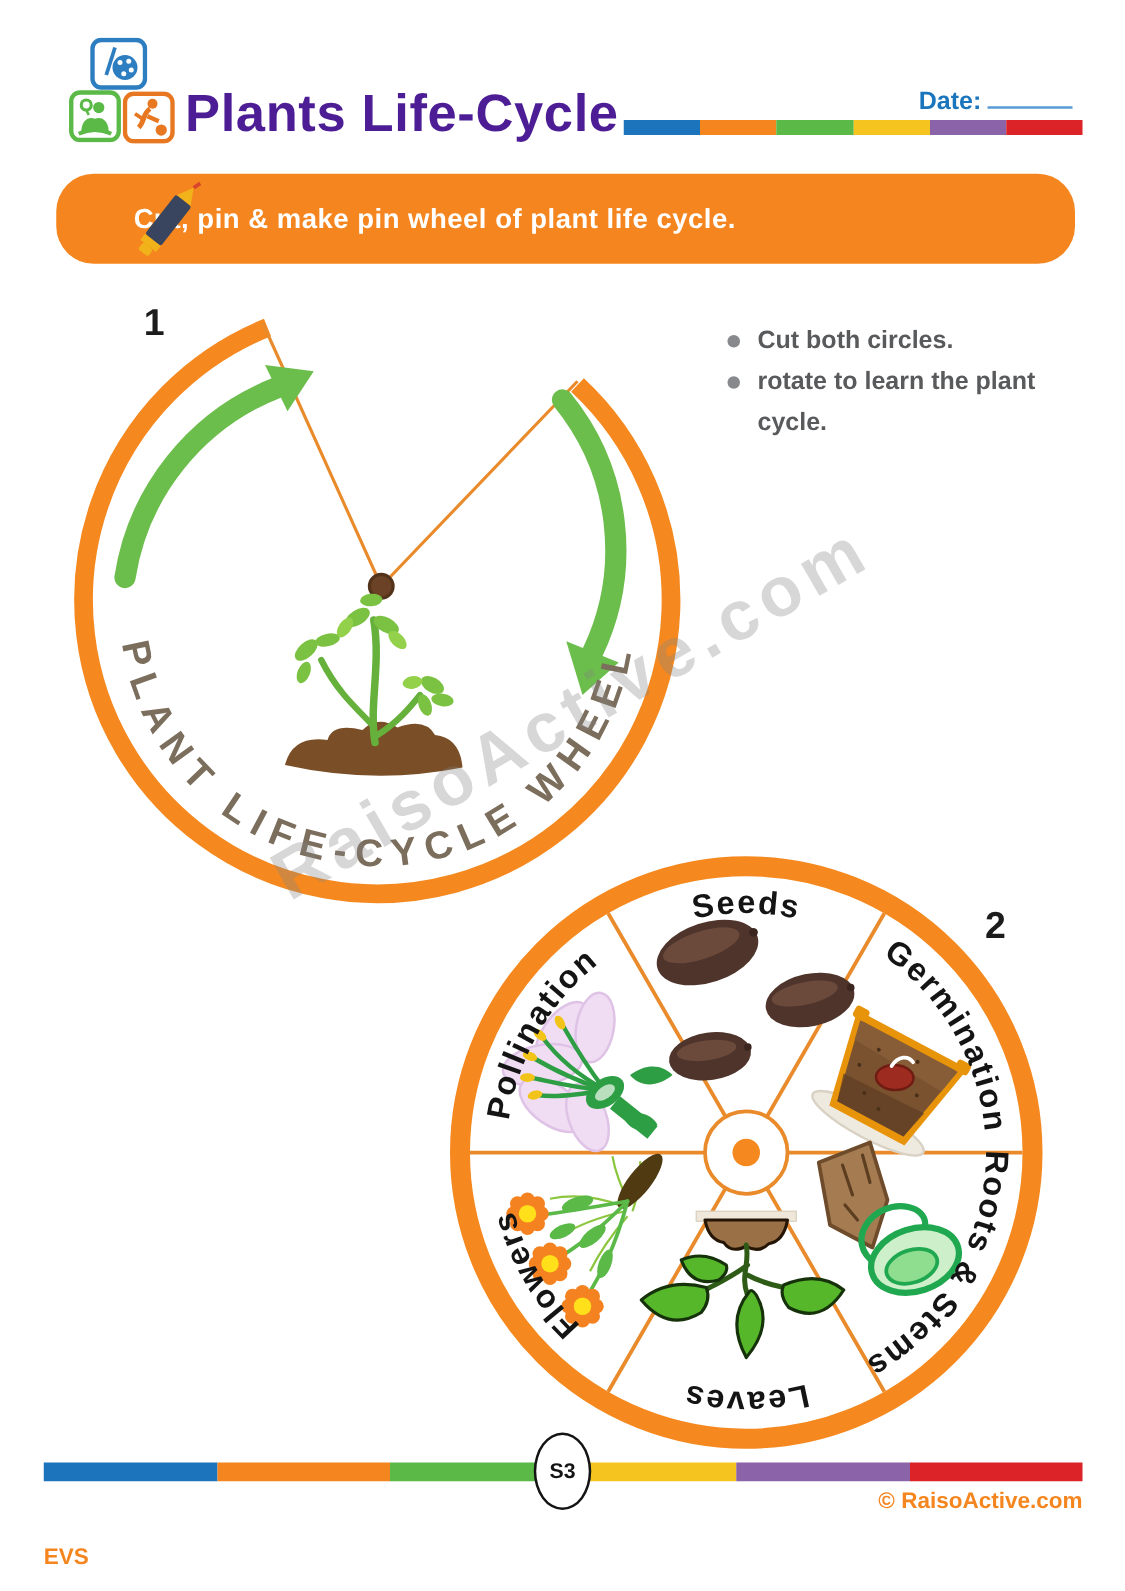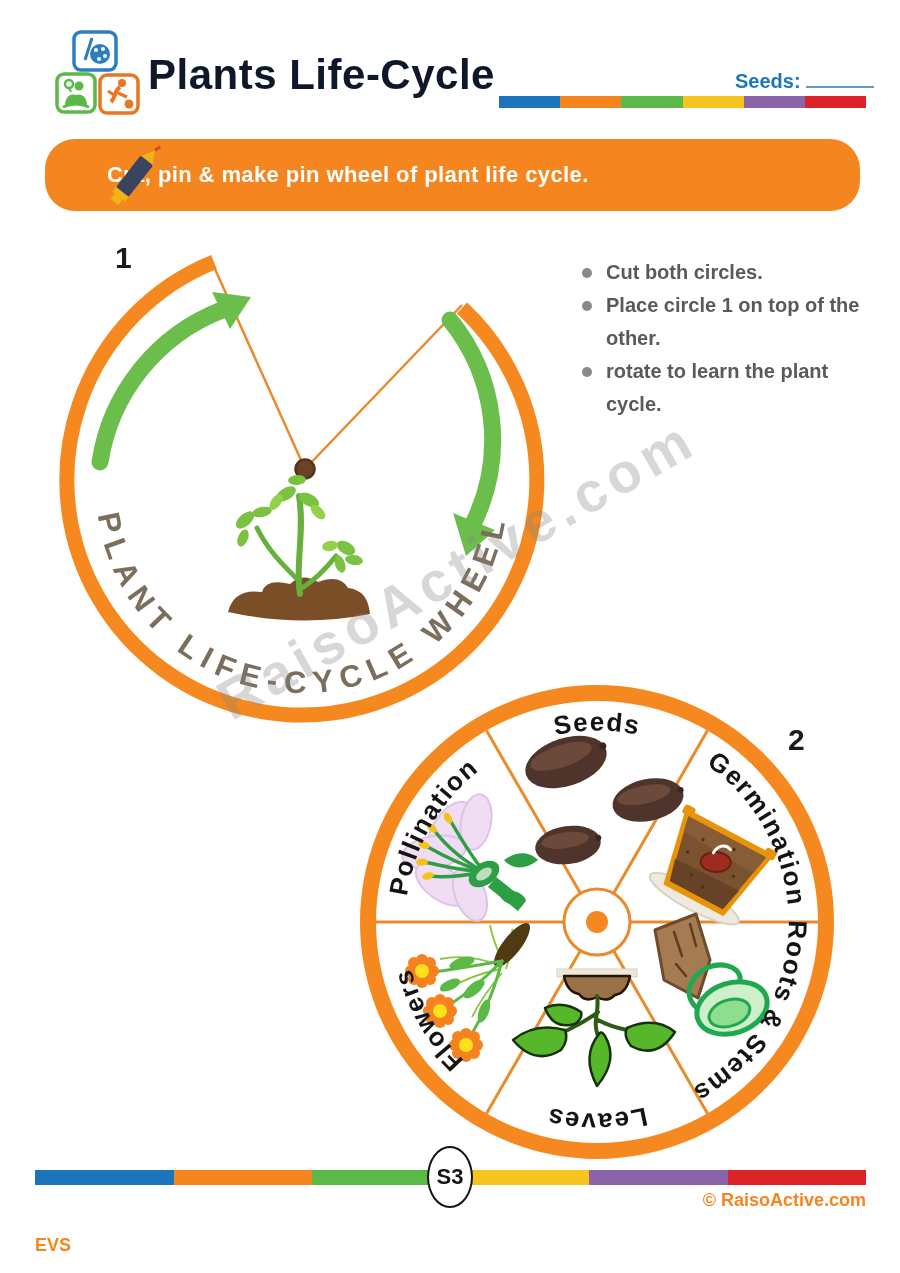--- a/index.html
+++ b/index.html
@@ -6,22 +6,22 @@
   .page{position:relative;width:900px;height:1273px;background:#ffffff;
         font-family:"Liberation Sans",sans-serif;overflow:hidden;}
 
   
   .logo-cluster{position:absolute;left:55px;top:28px;width:95px;height:88px;z-index:2;}
   .logo-cluster svg{position:absolute;}
   .logo-art{left:17px;top:2px;}
   .logo-read{left:0px;top:44px;}
   .logo-sport{left:43px;top:45px;}
 
-  .page-title{position:absolute;left:148px;top:51px;margin:0;z-index:2;
-              font-size:42px;font-weight:700;color:#0f172a;letter-spacing:0.5px;}
+  .page-title{position:absolute;left:148px;top:67px;margin:0;z-index:2;
+              font-size:42px;font-weight:700;color:#4c1d95;letter-spacing:0.5px;}
 
   .date-wrap{position:absolute;left:735px;top:70px;z-index:2;
              font-size:20px;font-weight:700;color:#1B75BC;}
   .date-line{display:inline-block;width:68px;border-bottom:2.5px solid #5B9BD5;margin-left:5px;}
 
   .top-bar{position:absolute;left:499px;top:96px;width:367px;height:12px;display:flex;z-index:2;}
   .top-bar span{flex:1;}
 
   
   .banner{position:absolute;left:45px;top:139px;width:815px;height:72px;
@@ -48,21 +48,21 @@
              transform:rotate(-30deg);transform-origin:0 50%;
              font-size:56px;font-weight:700;letter-spacing:6px;white-space:nowrap;
              color:rgba(130,130,130,0.32);}
 
   
   .bottom-bar{position:absolute;left:35px;top:1170px;width:831px;height:15px;display:flex;z-index:2;}
   .bottom-bar span{flex:1;}
   .s3-badge{position:absolute;left:427px;top:1146px;width:42px;height:58px;z-index:3;
             background:#fff;border:2.5px solid #141414;border-radius:50%;
             display:flex;align-items:center;justify-content:center;
-            font-size:22px;font-weight:700;color:#141414;}
+            font-size:17px;font-weight:700;color:#141414;}
   .footer-left{position:absolute;left:35px;top:1190px;z-index:2;
                font-size:18px;font-weight:700;color:#F5861F;margin-top:45px;}
   .footer-right{position:absolute;right:34px;top:1190px;z-index:2;
                 font-size:18px;font-weight:700;color:#F5861F;}
 </style>
 </head>
 <body>
 
 <div class="page">
 
@@ -91,21 +91,21 @@
       <path d="M22,14 C16,18 18,24 13,29" fill="none" stroke="#E87722" stroke-width="4"></path>
       <path d="M20,20 L29,24" fill="none" stroke="#E87722" stroke-width="3.5"></path>
       <path d="M16,22 L10,18" fill="none" stroke="#E87722" stroke-width="3"></path>
       <circle cx="31" cy="31" r="4.5" fill="#E87722"></circle>
     </svg>
   </div>
 
   <h1 class="page-title">Plants Life-Cycle</h1>
 
   <div class="date-wrap">
-    <span>Seeds:</span><span class="date-line"></span>
+    <span>Date:</span><span class="date-line"></span>
   </div>
 
   <div class="top-bar">
     <span style="background: rgb(28, 117, 188);"></span>
     <span style="background: rgb(245, 134, 31);"></span>
     <span style="background: rgb(91, 185, 72);"></span>
     <span style="background: rgb(245, 196, 30);"></span>
     <span style="background: rgb(139, 99, 168);"></span>
     <span style="background: rgb(219, 35, 40);"></span>
   </div>
@@ -118,21 +118,20 @@
         <rect x="-8" y="-21" width="16" height="40" rx="2" fill="#39455E"></rect>
         <rect x="-8" y="19" width="16" height="6" fill="#F2B21A"></rect>
         <rect x="-5" y="25" width="10" height="7" rx="2" fill="#F2B21A"></rect>
       </g>
     </svg>
     <span class="banner-text">Cut, pin &amp; make pin wheel of plant life cycle.</span>
   </div>
 
   <ul class="instructions">
     <li><span class="bullet"></span><span>Cut both circles.</span></li>
-    <li><span class="bullet"></span><span>Place circle 1 on top of the other.</span></li>
     <li><span class="bullet"></span><span>rotate to learn the plant cycle.</span></li>
   </ul>
 
   <svg class="art" width="900" height="1273" viewBox="0 0 900 1273">
     <defs>
       <path id="w1-ring-path" d="M96,487 A206,206 0 0 0 508,487" fill="none"></path>
       <path id="s-seeds" d="M450,799 A192,192 0 0 1 744,799" fill="none"></path>
       <path id="s-germ" d="M630,733 A192,192 0 0 1 777,988" fill="none"></path>
       <path id="s-roots" d="M777,856 A192,192 0 0 1 630,1111" fill="none"></path>
       <path id="s-leaves" d="M744,1045 A192,192 0 0 1 450,1045" fill="none"></path>

